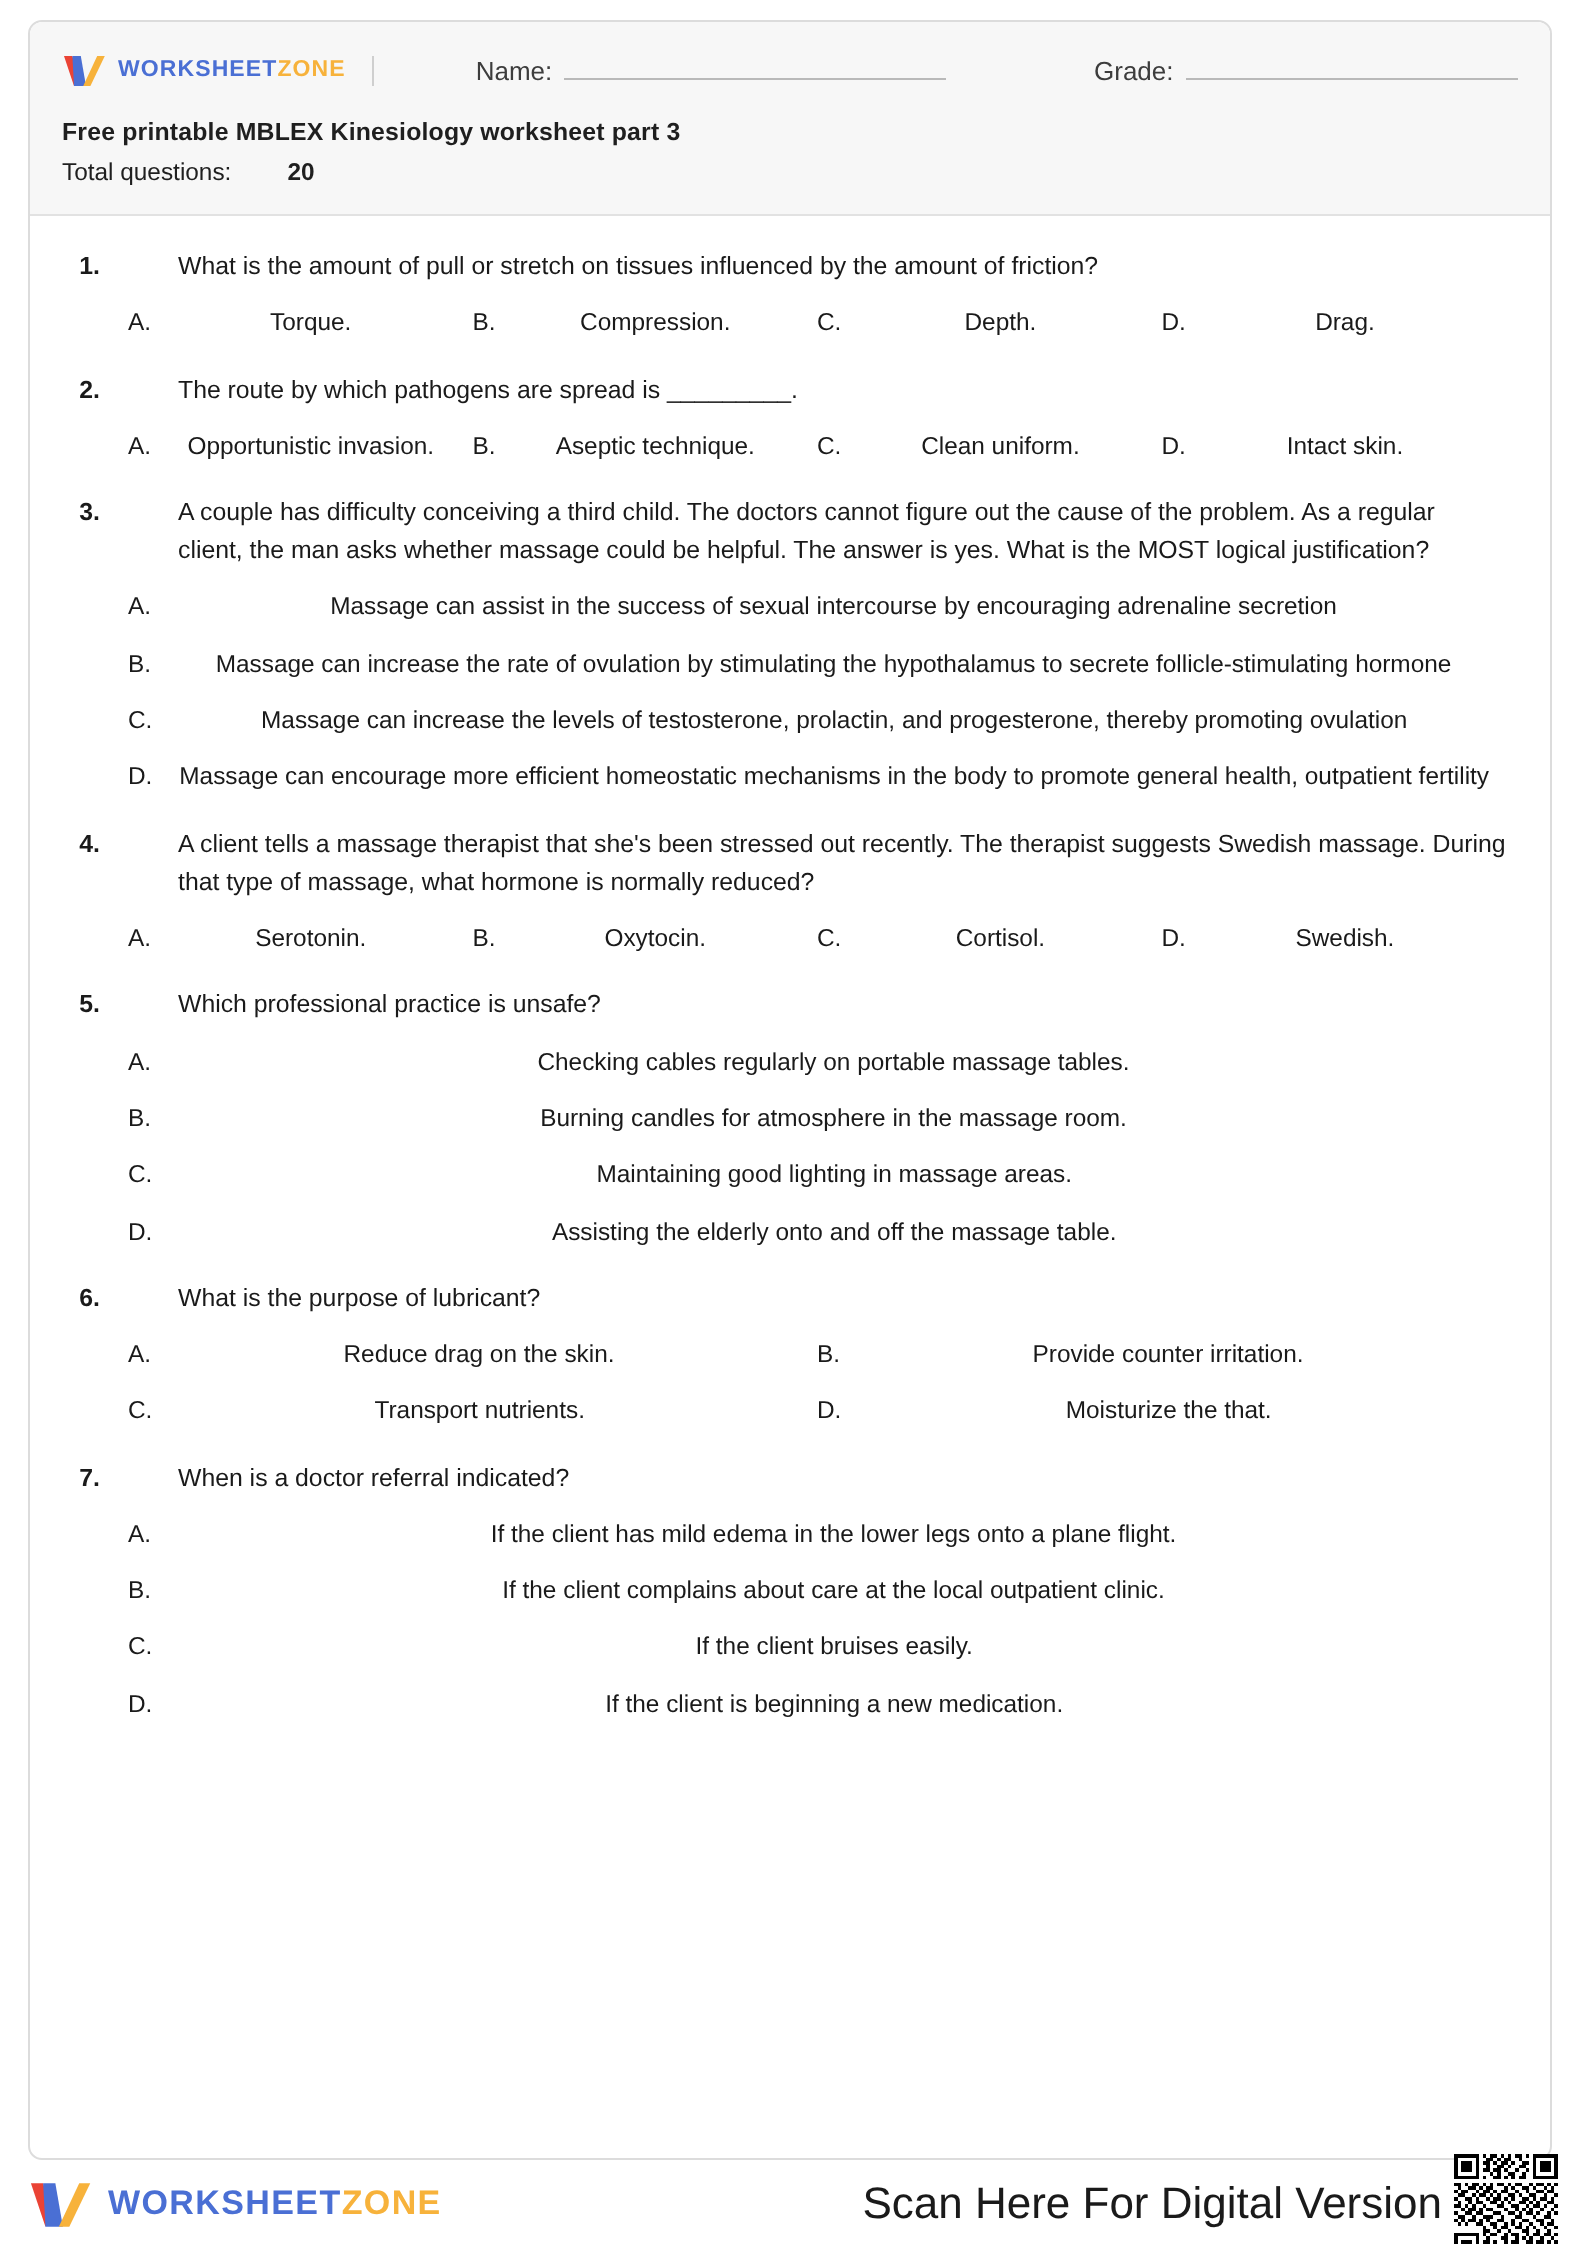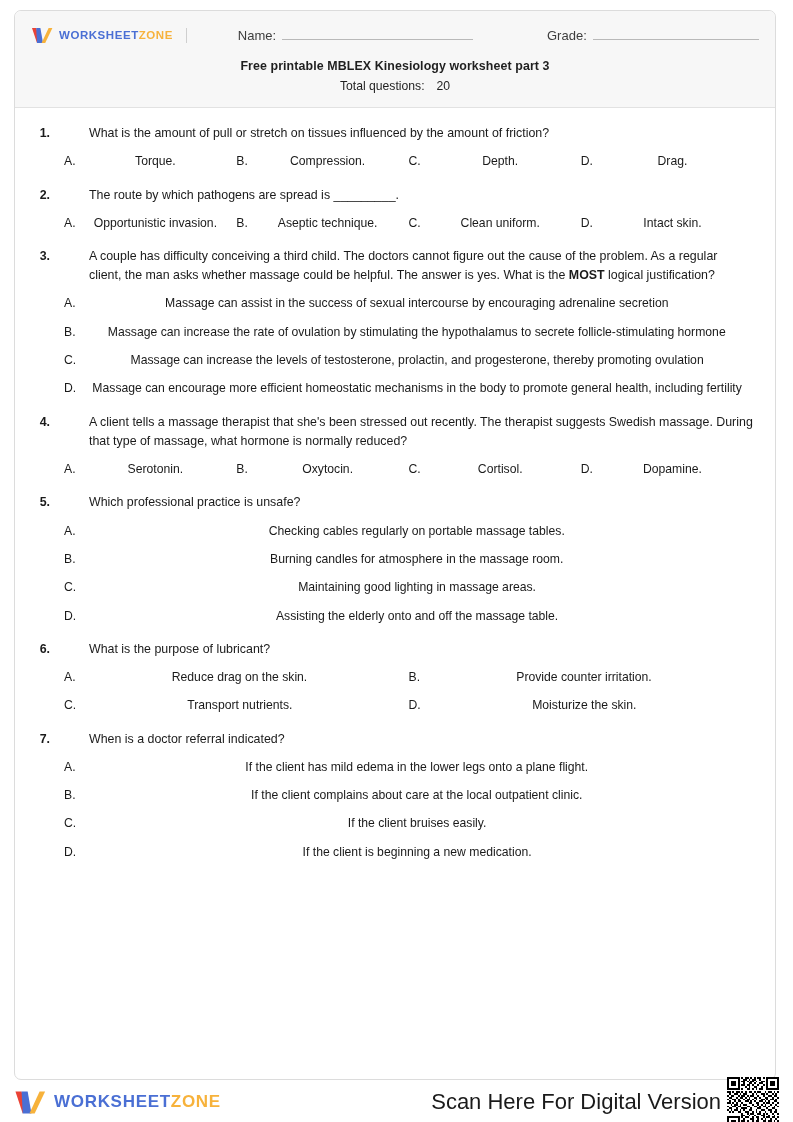--- a/index.html
+++ b/index.html
@@ -83,33 +83,33 @@
   }
   .field-line {
     flex: 1 1 auto;
     border-bottom: 1px solid #b9b9b9;
     height: 13px;
     min-width: 20px;
   }
   .field.name-field { max-width: 330px; }
   .field.grade-field { max-width: 250px; margin-left: 36px; }
 
-  .title-block { margin-top: 12px; text-align: center; }
+  .title-block { margin-top: 12px; }
   .wtitle {
     font-size: 12.4px;
     font-weight: bold;
     color: #1f1f1f;
     letter-spacing: 0.1px;
   }
   .wcount {
     font-size: 12.2px;
     color: #1f1f1f;
     margin-top: 6px;
   }
-  .wcount .count-num { margin-left: 12px; }
+  .wcount .count-num { margin-left: 28px; font-weight: bold; }
 
   
   .body {
     padding: 16px 22px 10px 22px;
   }
   .q {
     margin-bottom: 15px;
   }
   .q-head {
     display: flex;
@@ -125,21 +125,21 @@
     padding-right: 7px;
     line-height: 1.55;
   }
   .q-text {
     font-size: 12.4px;
     color: #1a1a1a;
     line-height: 1.55;
     flex: 1 1 auto;
     margin-left: 32px;
   }
-  .q-text b { font-weight: bold; }
+  .q-text b { font-weight: normal; }
 
   .opts {
     margin-top: 9px;
     padding-left: 27px;
   }
   .opts.cols4 {
     display: flex;
     flex-wrap: wrap;
   }
   .opts.cols4 .opt {
@@ -318,21 +318,21 @@
             <div class="opt">
               <span class="opt-letter">B.</span>
               <span class="opt-body">Massage can increase the rate of ovulation by stimulating the hypothalamus to secrete follicle-stimulating hormone</span>
             </div>
             <div class="opt">
               <span class="opt-letter">C.</span>
               <span class="opt-body">Massage can increase the levels of testosterone, prolactin, and progesterone, thereby promoting ovulation</span>
             </div>
             <div class="opt">
               <span class="opt-letter">D.</span>
-              <span class="opt-body">Massage can encourage more efficient homeostatic mechanisms in the body to promote general health, including fertility</span>
+              <span class="opt-body">Massage can encourage more efficient homeostatic mechanisms in the body to promote general health, outpatient fertility</span>
             </div>
           </div>
         </div>
         <div class="q">
           <div class="q-head">
             <div class="q-num">4.</div>
             <div class="q-text">A client tells a massage therapist that she's been stressed out recently. The therapist suggests Swedish massage. During that type of massage, what hormone is normally reduced?</div>
           </div>
           <div class="opts cols4">
             <div class="opt">
@@ -342,21 +342,21 @@
             <div class="opt">
               <span class="opt-letter">B.</span>
               <span class="opt-body">Oxytocin.</span>
             </div>
             <div class="opt">
               <span class="opt-letter">C.</span>
               <span class="opt-body">Cortisol.</span>
             </div>
             <div class="opt">
               <span class="opt-letter">D.</span>
-              <span class="opt-body">Dopamine.</span>
+              <span class="opt-body">Swedish.</span>
             </div>
           </div>
         </div>
         <div class="q">
           <div class="q-head">
             <div class="q-num">5.</div>
             <div class="q-text">Which professional practice is unsafe?</div>
           </div>
           <div class="opts cols1">
             <div class="opt">
@@ -390,21 +390,21 @@
             <div class="opt">
               <span class="opt-letter">B.</span>
               <span class="opt-body">Provide counter irritation.</span>
             </div>
             <div class="opt">
               <span class="opt-letter">C.</span>
               <span class="opt-body">Transport nutrients.</span>
             </div>
             <div class="opt">
               <span class="opt-letter">D.</span>
-              <span class="opt-body">Moisturize the skin.</span>
+              <span class="opt-body">Moisturize the that.</span>
             </div>
           </div>
         </div>
         <div class="q">
           <div class="q-head">
             <div class="q-num">7.</div>
             <div class="q-text">When is a doctor referral indicated?</div>
           </div>
           <div class="opts cols1">
             <div class="opt">

